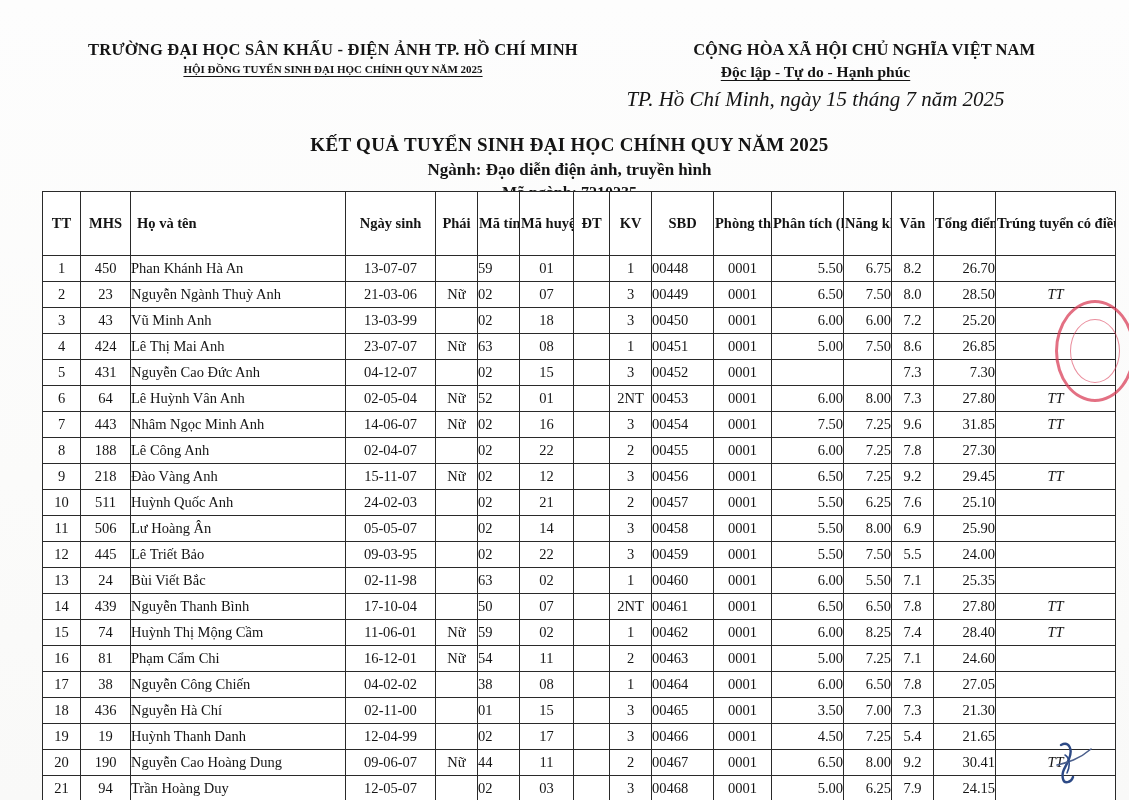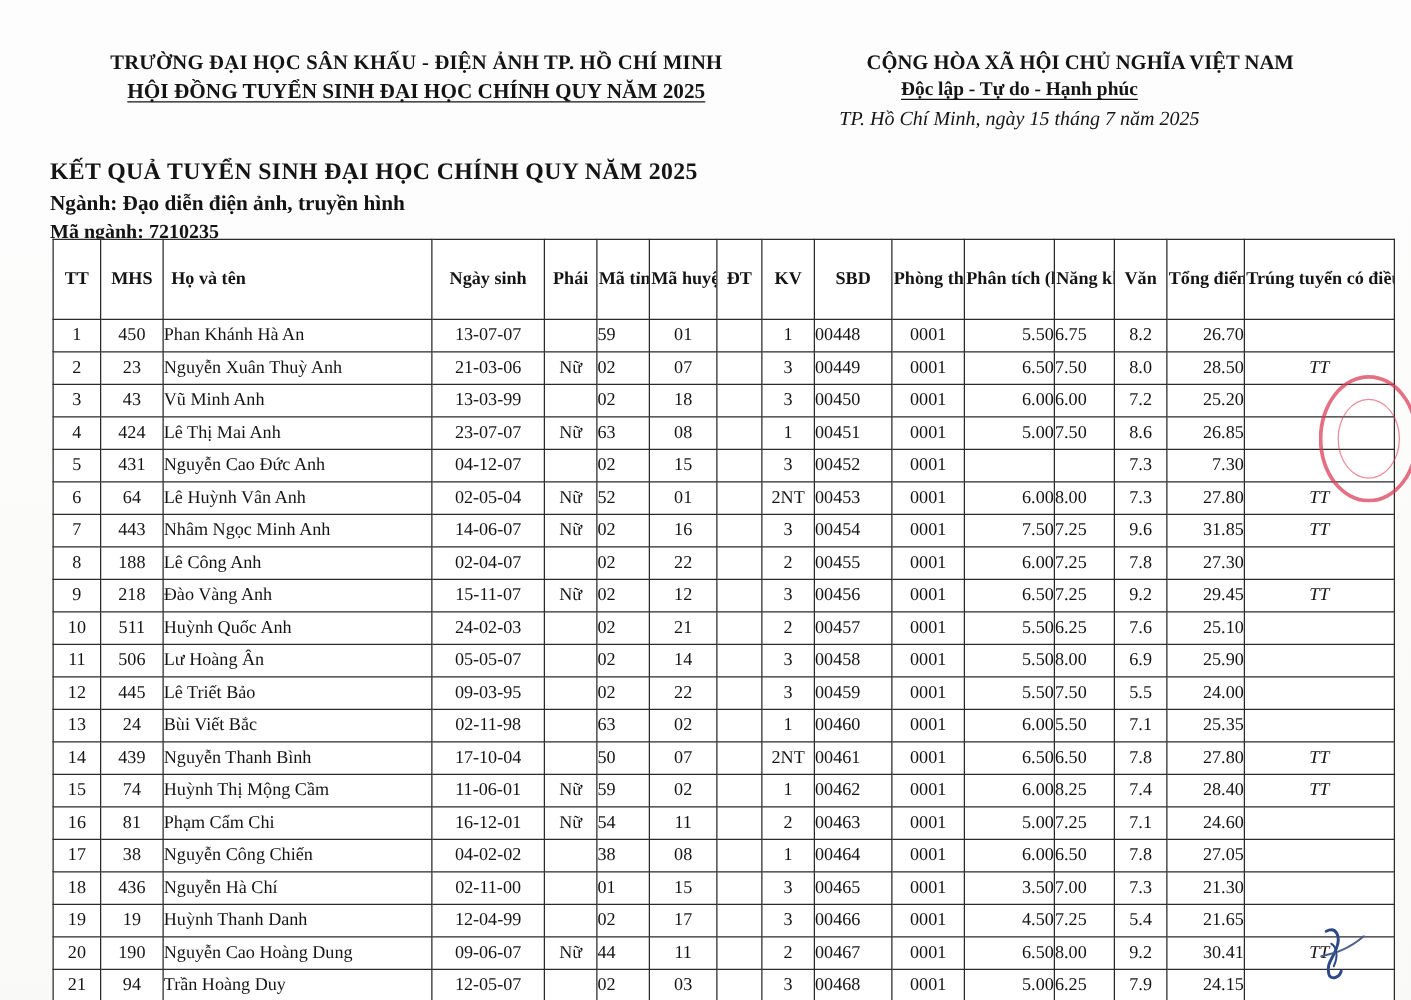--- a/index.html
+++ b/index.html
@@ -42,21 +42,21 @@
     padding-right: 58px;
     box-sizing: border-box;
   }
   .org-line1 {
     font-size: 16.5px;
     font-weight: bold;
     letter-spacing: .2px;
     white-space: nowrap;
   }
   .org-line2 {
-    font-size: 17px;
+    font-size: 11px;
     font-weight: bold;
     text-decoration: underline;
     text-underline-offset: 3px;
     margin-top: 3px;
     white-space: nowrap;
   }
   .nation-line1 {
     font-size: 16.5px;
     font-weight: bold;
     white-space: nowrap;
@@ -64,28 +64,29 @@
   }
   .nation-line2 {
     font-size: 15.5px;
     font-weight: bold;
     text-decoration: underline;
     text-underline-offset: 3px;
     margin-top: 3px;
     white-space: nowrap;
   }
   .date-line {
-    font-size: 16px;
+    font-size: 21px;
     font-style: italic;
     margin-top: 6px;
     white-space: nowrap;
   }
 
   
   .titles {
+    text-align: center;
     margin-top: 22px;
     padding-right: 30px;
     padding-left: 40px;
   }
   .doc-title {
     font-size: 19px;
     font-weight: bold;
     letter-spacing: .3px;
   }
   .doc-sub1 {
@@ -137,21 +138,21 @@
   td.c-name    { text-align: left; padding-left: 6px; }
   td.c-dob     { text-align: center; }
   td.c-sex     { text-align: center; }
   td.c-prov    { text-align: left; }
   td.c-dist    { text-align: center; }
   td.c-dt      { text-align: center; }
   td.c-kv      { text-align: center; }
   td.c-sbd     { text-align: left; }
   td.c-room    { text-align: center; }
   td.c-pt      { text-align: right; padding-right: 12px; }
-  td.c-nk      { text-align: left; }
+  td.c-nk      { text-align: right; }
   td.c-van     { text-align: center; }
   td.c-total   { text-align: right; padding-right: 11px; }
   td.c-pass    { text-align: center; font-style: italic; }
 
   
   col.w-tt     { width: 38px; }
   col.w-mhs    { width: 50px; }
   col.w-name   { width: 215px; }
   col.w-dob    { width: 90px; }
   col.w-sex    { width: 42px; }
@@ -278,21 +279,21 @@
             <td class="c-room">0001</td>
             <td class="c-pt">5.50</td>
             <td class="c-nk">6.75</td>
             <td class="c-van">8.2</td>
             <td class="c-total">26.70</td>
             <td class="c-pass"></td>
           </tr>
           <tr>
             <td class="c-tt">2</td>
             <td class="c-mhs">23</td>
-            <td class="c-name">Nguyễn Xuân Thuỳ Anh</td>
+            <td class="c-name">Nguyễn Ngành Thuỳ Anh</td>
             <td class="c-dob">21-03-06</td>
             <td class="c-sex">Nữ</td>
             <td class="c-prov">02</td>
             <td class="c-dist">07</td>
             <td class="c-dt"></td>
             <td class="c-kv">3</td>
             <td class="c-sbd">00449</td>
             <td class="c-room">0001</td>
             <td class="c-pt">6.50</td>
             <td class="c-nk">7.50</td>

